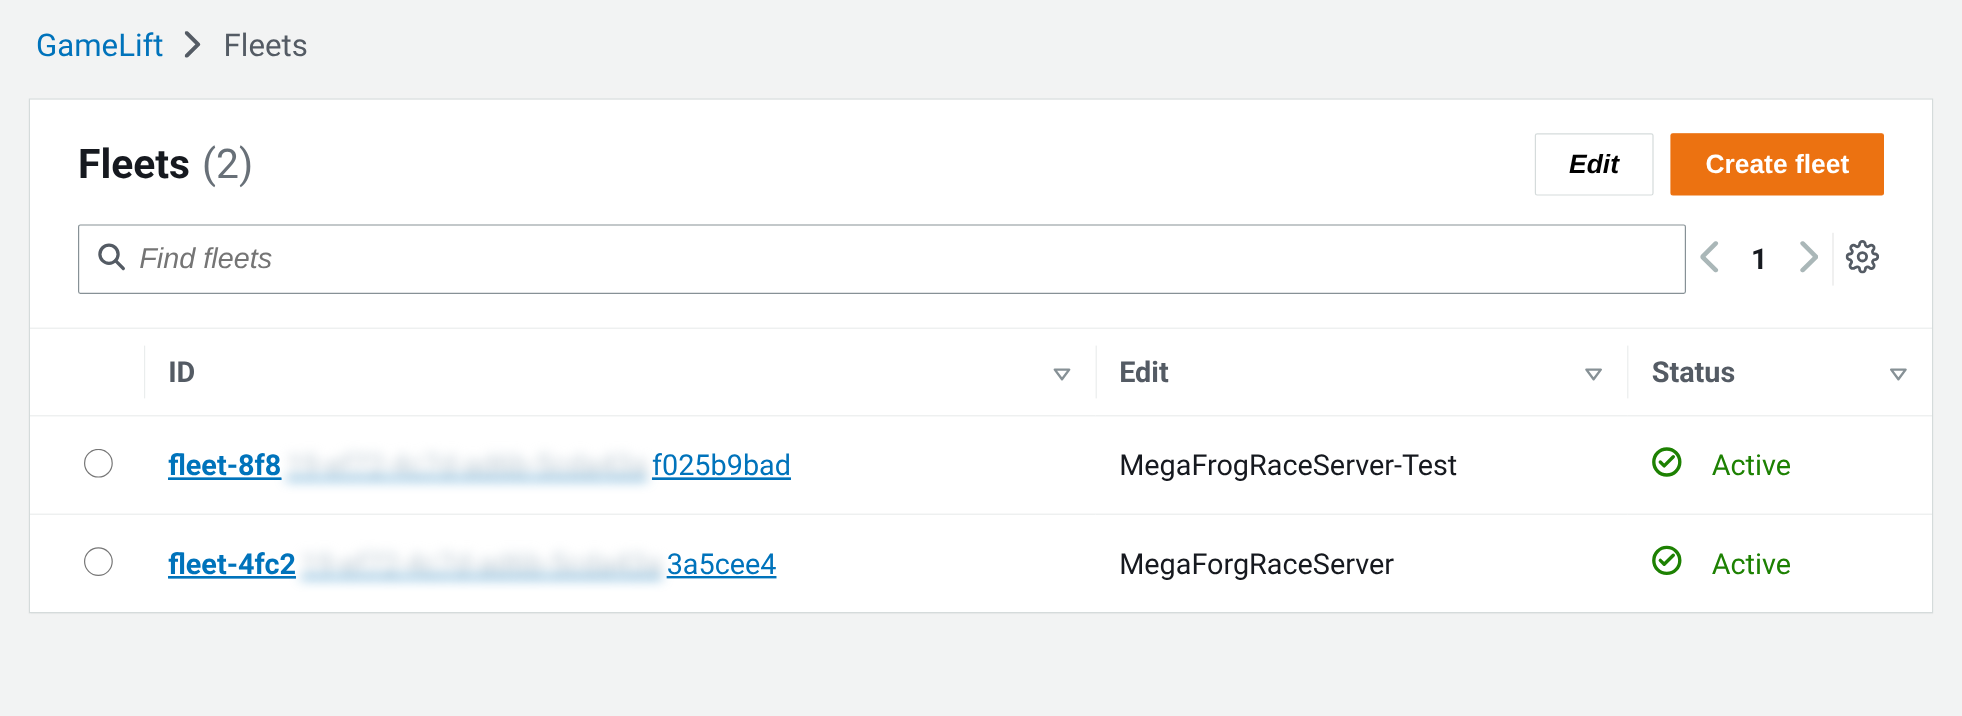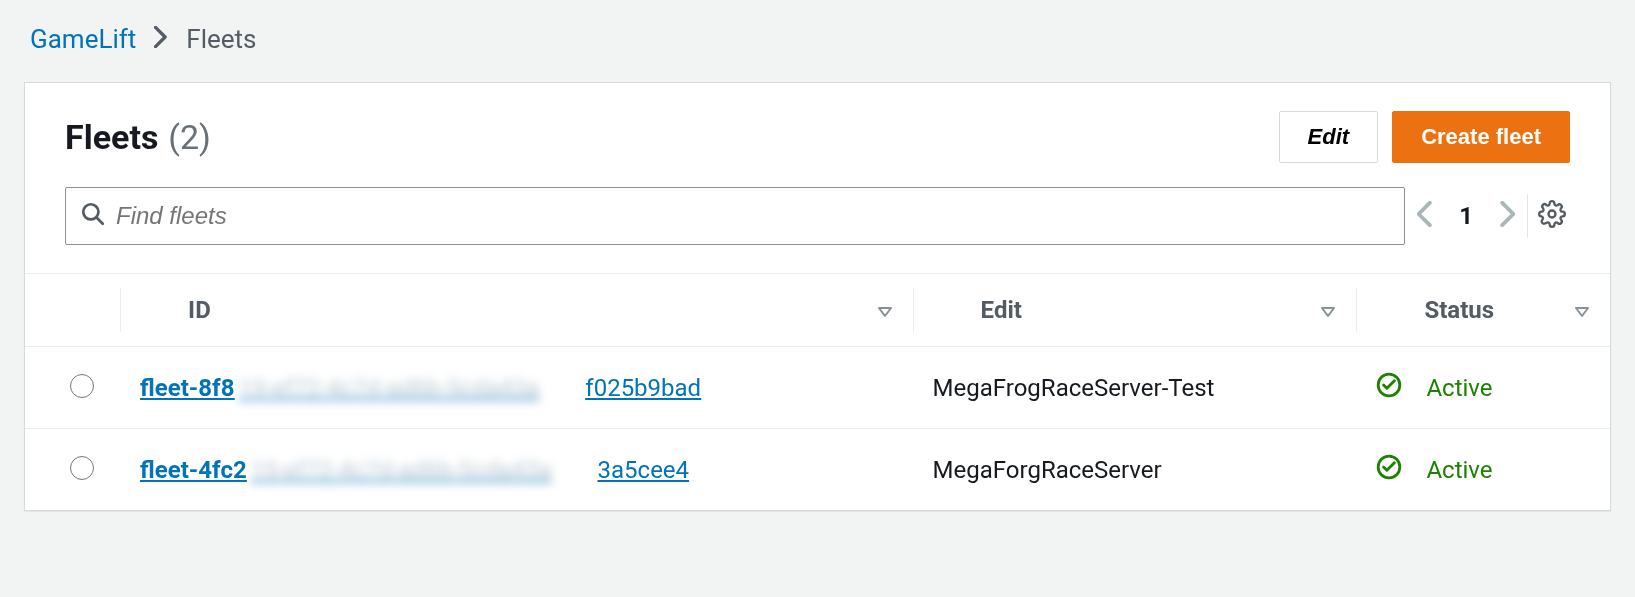--- a/index.html
+++ b/index.html
@@ -83,40 +83,40 @@
     font-size: 24px; font-weight: 700; color: #545b64;
     padding: 22px 20px;
     border-bottom: 1px solid #eaeded;
     position: relative;
   }
   thead th + th::before {
     content: "";
     position: absolute; left: 0; top: 20%; bottom: 20%;
     width: 1px; background: #eaeded;
   }
-  .th-content { display: flex; align-items: center; justify-content: space-between; gap: 12px; margin-left: 48px; }
+  .th-content { display: flex; align-items: center; justify-content: space-between; gap: 12px; }
   .sort-icon { color: #879196; }
   .col-radio { width: 80px; padding-left: 40px !important; }
   .col-id { width: 50%; }
   .col-name { width: 28%; }
   .col-status { width: 16%; }
 
   tbody td {
     padding: 24px 20px;
     font-size: 24px;
     border-bottom: 1px solid #eaeded;
     vertical-align: middle;
   }
   tbody tr:last-child td { border-bottom: none; }
   .radio { width: 24px; height: 24px; }
 
   .fleet-id { color: #0073bb; }
   .fleet-id .prefix { text-decoration: underline; font-weight: bold; }
   .fleet-id .mid { color: #b9c7d1; filter: blur(5px); text-decoration: none; padding: 0 4px; }
-  .fleet-id .suffix { text-decoration: underline; margin-left: 42px; }
+  .fleet-id .suffix { text-decoration: underline; }
   .fleet-id.nolast .suffix { text-decoration: none; }
 
   .status-cell { display: flex; align-items: center; gap: 24px; color: #1d8102; font-size: 24px; }
   .status-cell svg { flex: none; }
 </style>
 </head>
 <body>
 
 <div class="page">
 

